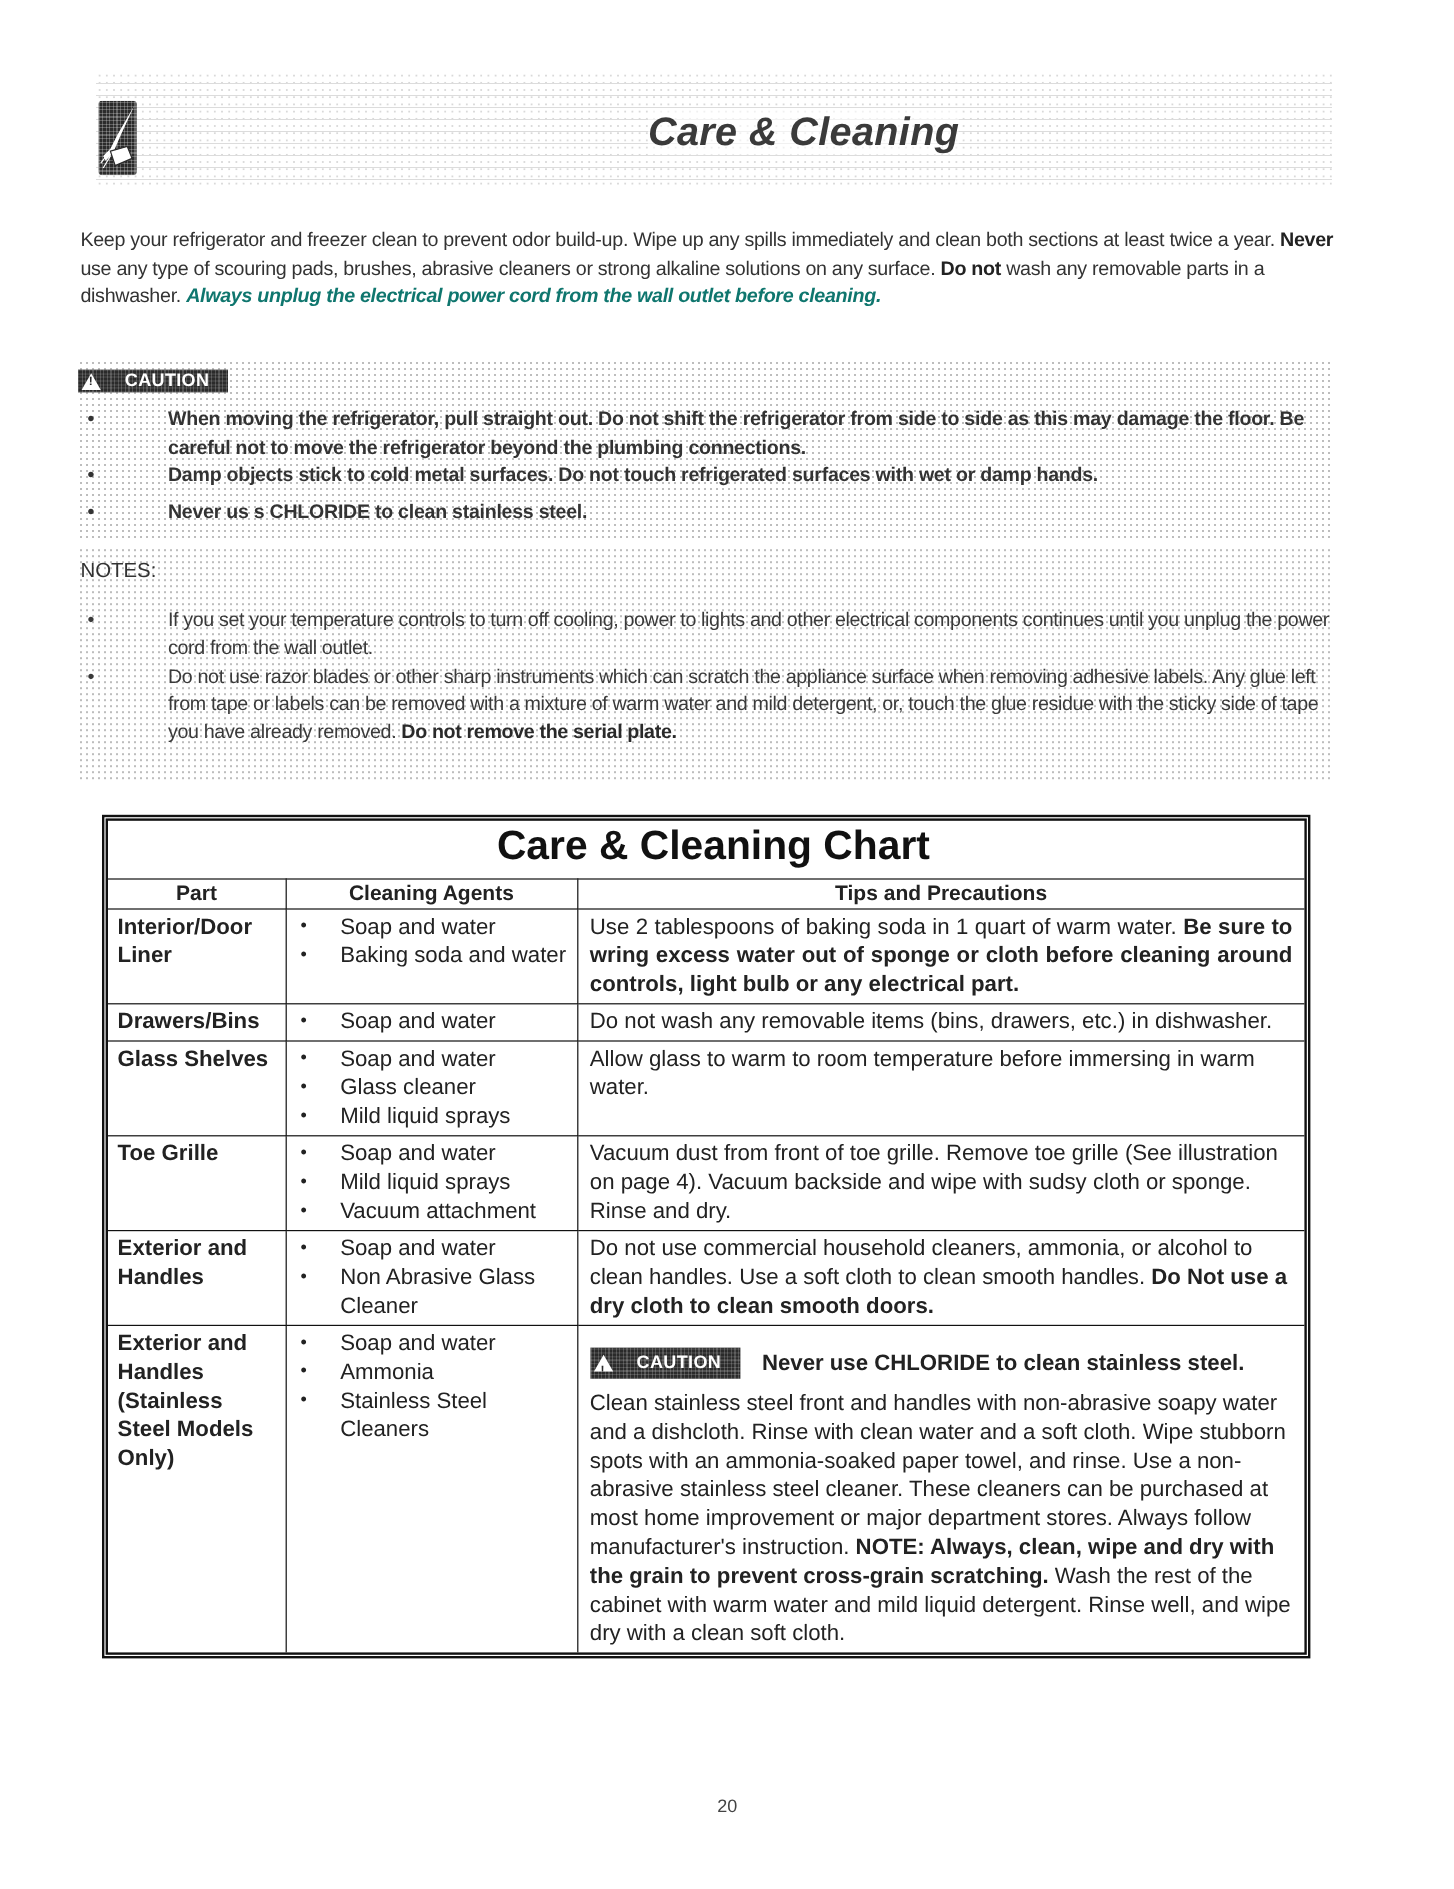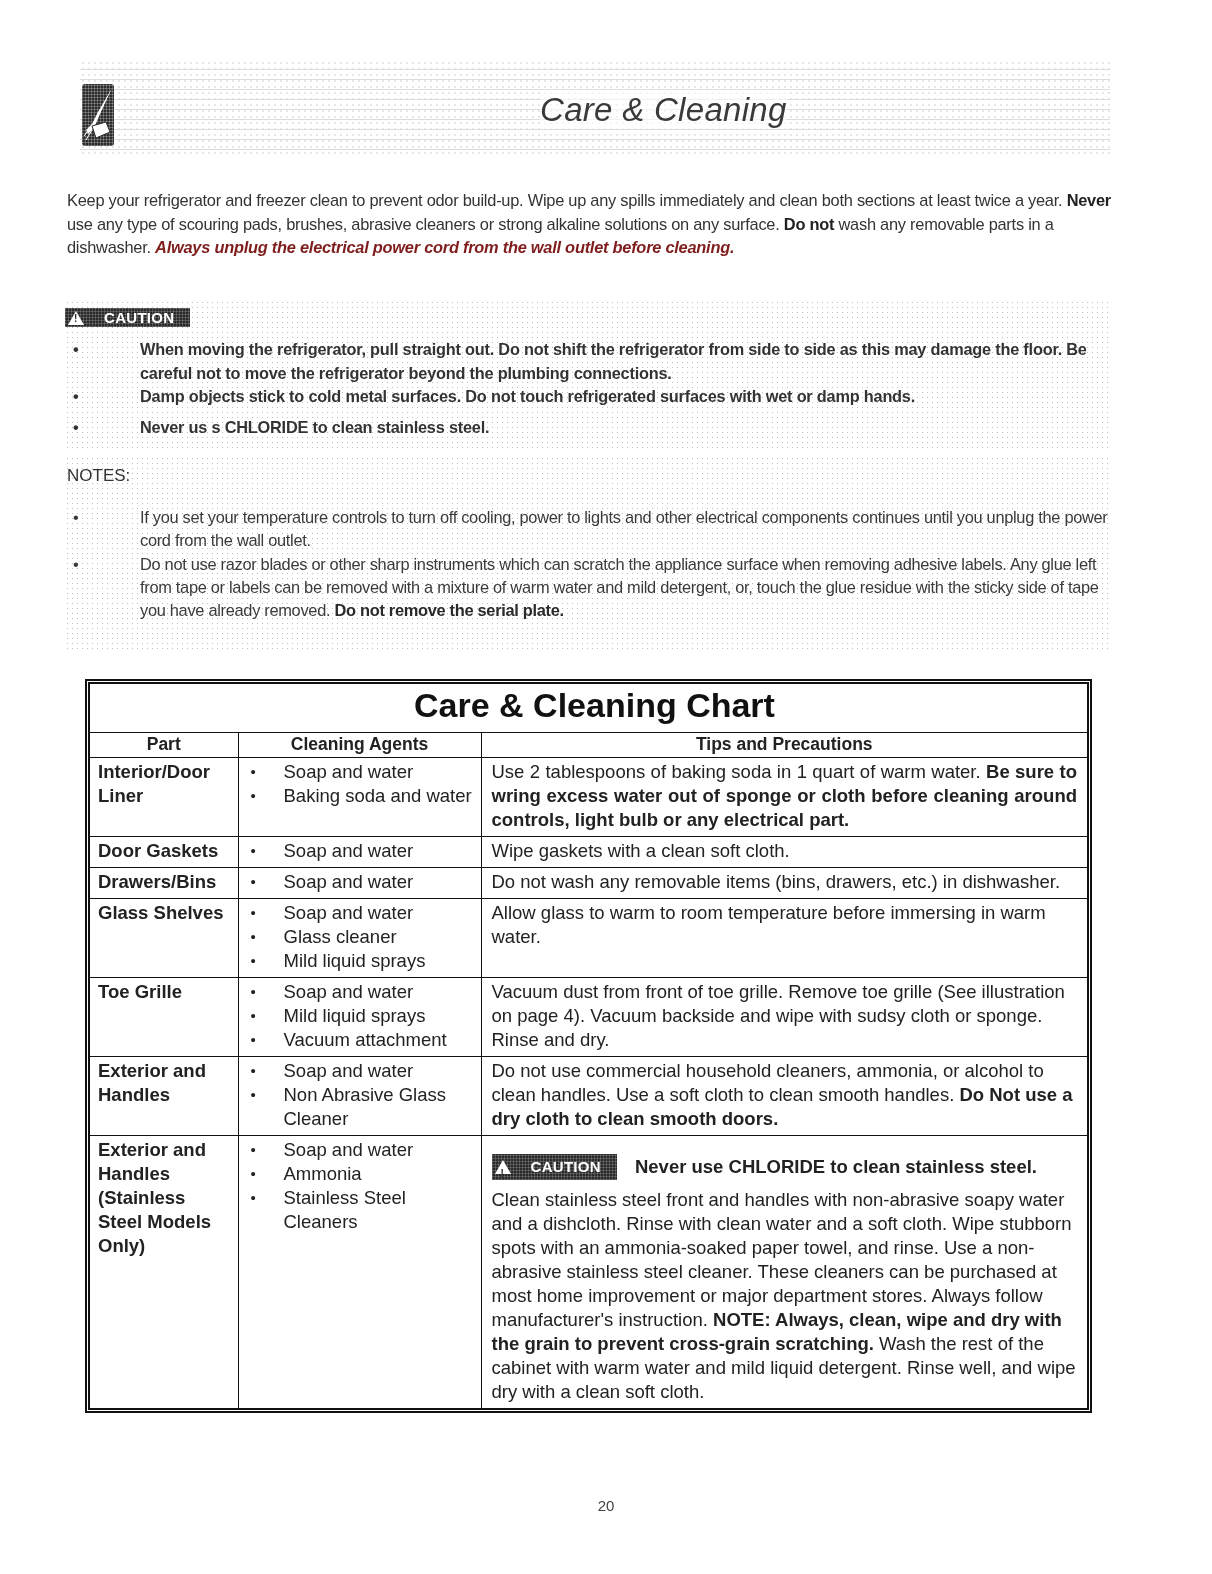--- a/index.html
+++ b/index.html
@@ -28,30 +28,30 @@
     position: absolute; left: 2px; top: 24px; width: 32px; height: 62px;
     background: #2b2b2b; border-radius: 3px;
     background-image:
       repeating-linear-gradient(0deg, rgba(255,255,255,0.25) 0 1px, transparent 1px 3px),
       repeating-linear-gradient(90deg, rgba(255,255,255,0.25) 0 1px, transparent 1px 3px);
     overflow: hidden;
   }
   .banner-icon svg { position: absolute; left: 0; top: 0; }
   .banner-title {
     position: absolute; left: 460px; top: 31px;
-    font-family: "Liberation Sans", sans-serif; font-style: italic; font-weight: normal;
+    font-family: "Liberation Sans", sans-serif; font-style: italic; font-weight: bold;
     font-size: 33px; color: #3a3a3a; letter-spacing: 0.3px; background: rgba(255,255,255,0.6);
   }
   
   .intro {
     position: absolute; left: 67px; top: 189px; width: 1050px;
     font-size: 16.4px; line-height: 23.5px; color: #333; letter-spacing: -0.25px;
   }
   .intro b { color: #222; }
-  .intro .bi { font-weight: bold; font-style: italic; color: #7f1d1d; text-align: center; }
+  .intro .bi { font-weight: bold; font-style: italic; color: #0f766e; text-align: center; }
   
   .caution-block {
     position: absolute; left: 65px; top: 300px; width: 1045px; height: 150px;
   }
   .caution-badge {
     display: inline-flex; align-items: center; gap: 20px;
     background: #2a2a2a; color: #fff; font-weight: bold; font-size: 15px;
     padding: 1px 16px 1px 3px; letter-spacing: 0.3px;
     background-image:
       repeating-linear-gradient(0deg, rgba(255,255,255,0.18) 0 1px, transparent 1px 3px),
@@ -176,29 +176,20 @@
         <td class="part">Interior/Door Liner</td>
         <td class="agents">
           <ul>
             <li>Soap and water</li>
             <li>Baking soda and water</li>
           </ul>
         </td>
         <td class="tips justify"><span>Use 2 tablespoons of baking soda in 1 quart of warm water. </span><b>Be sure to wring excess water out of sponge or cloth before cleaning around controls, light bulb or any electrical part.</b></td>
       </tr>
 
-      <tr>
-        <td class="part">Door Gaskets</td>
-        <td class="agents">
-          <ul>
-              <li>Soap and water</li>
-            </ul>
-        </td>
-        <td class="tips"><span>Wipe gaskets with a clean soft cloth.</span></td>
-      </tr>
 
       <tr>
         <td class="part">Drawers/Bins</td>
         <td class="agents">
           <ul>
               <li>Soap and water</li>
             </ul>
         </td>
         <td class="tips"><span>Do not wash any removable items (bins, drawers, etc.) in dishwasher.</span></td>
       </tr>

